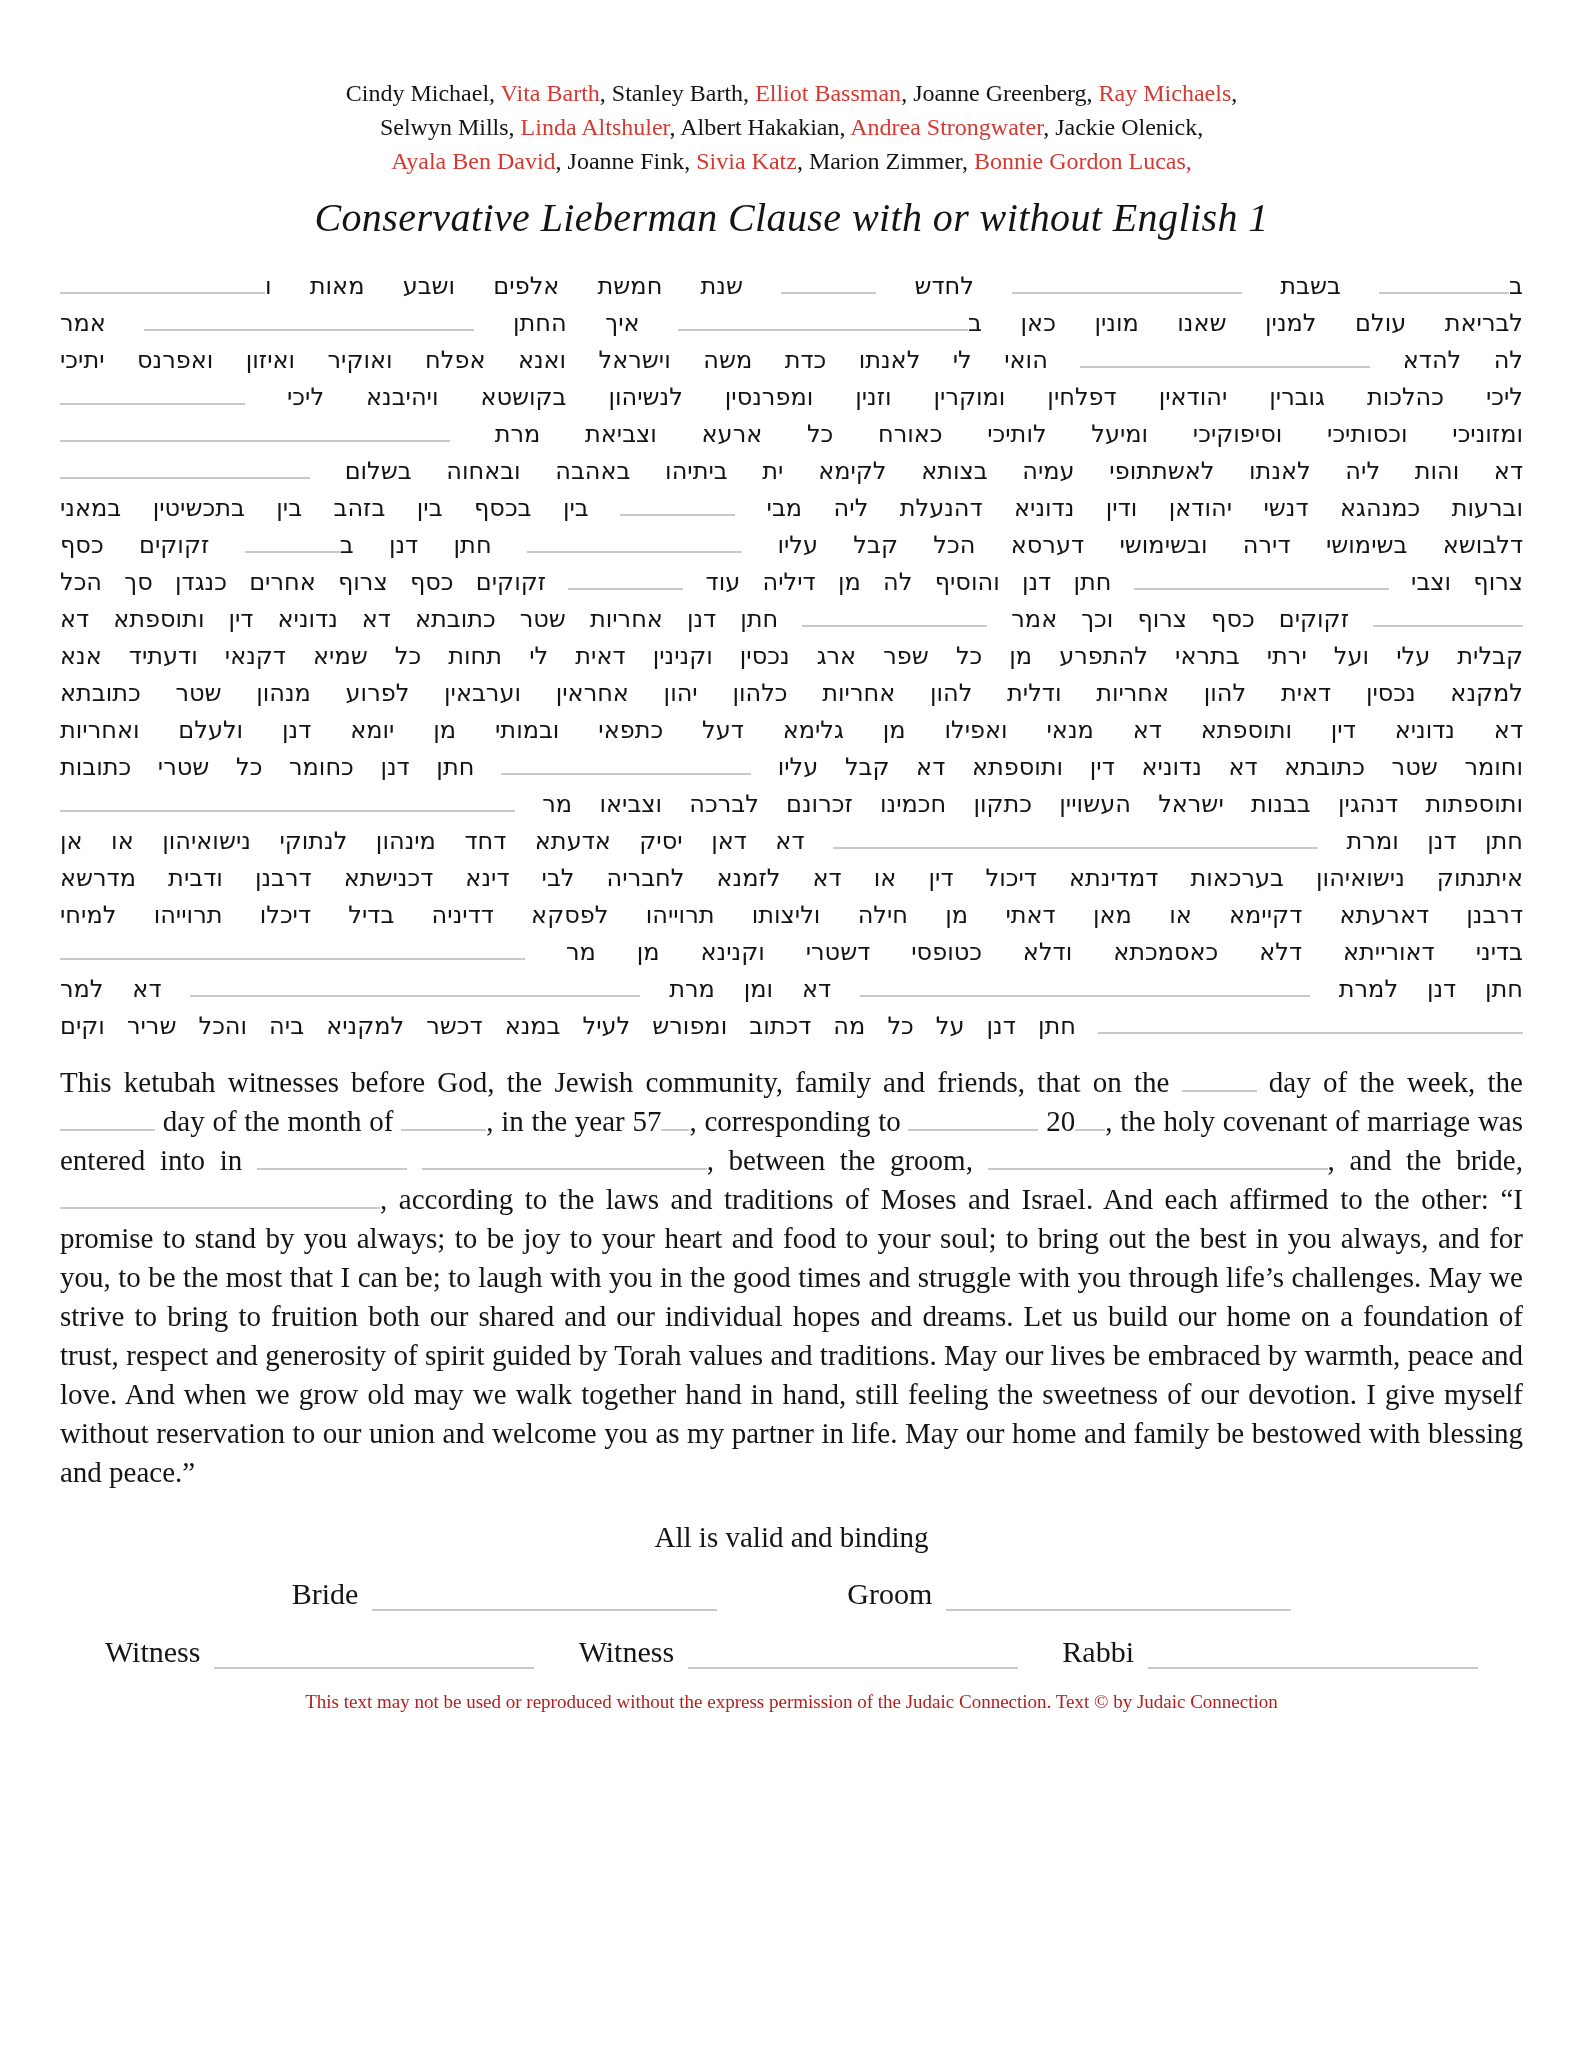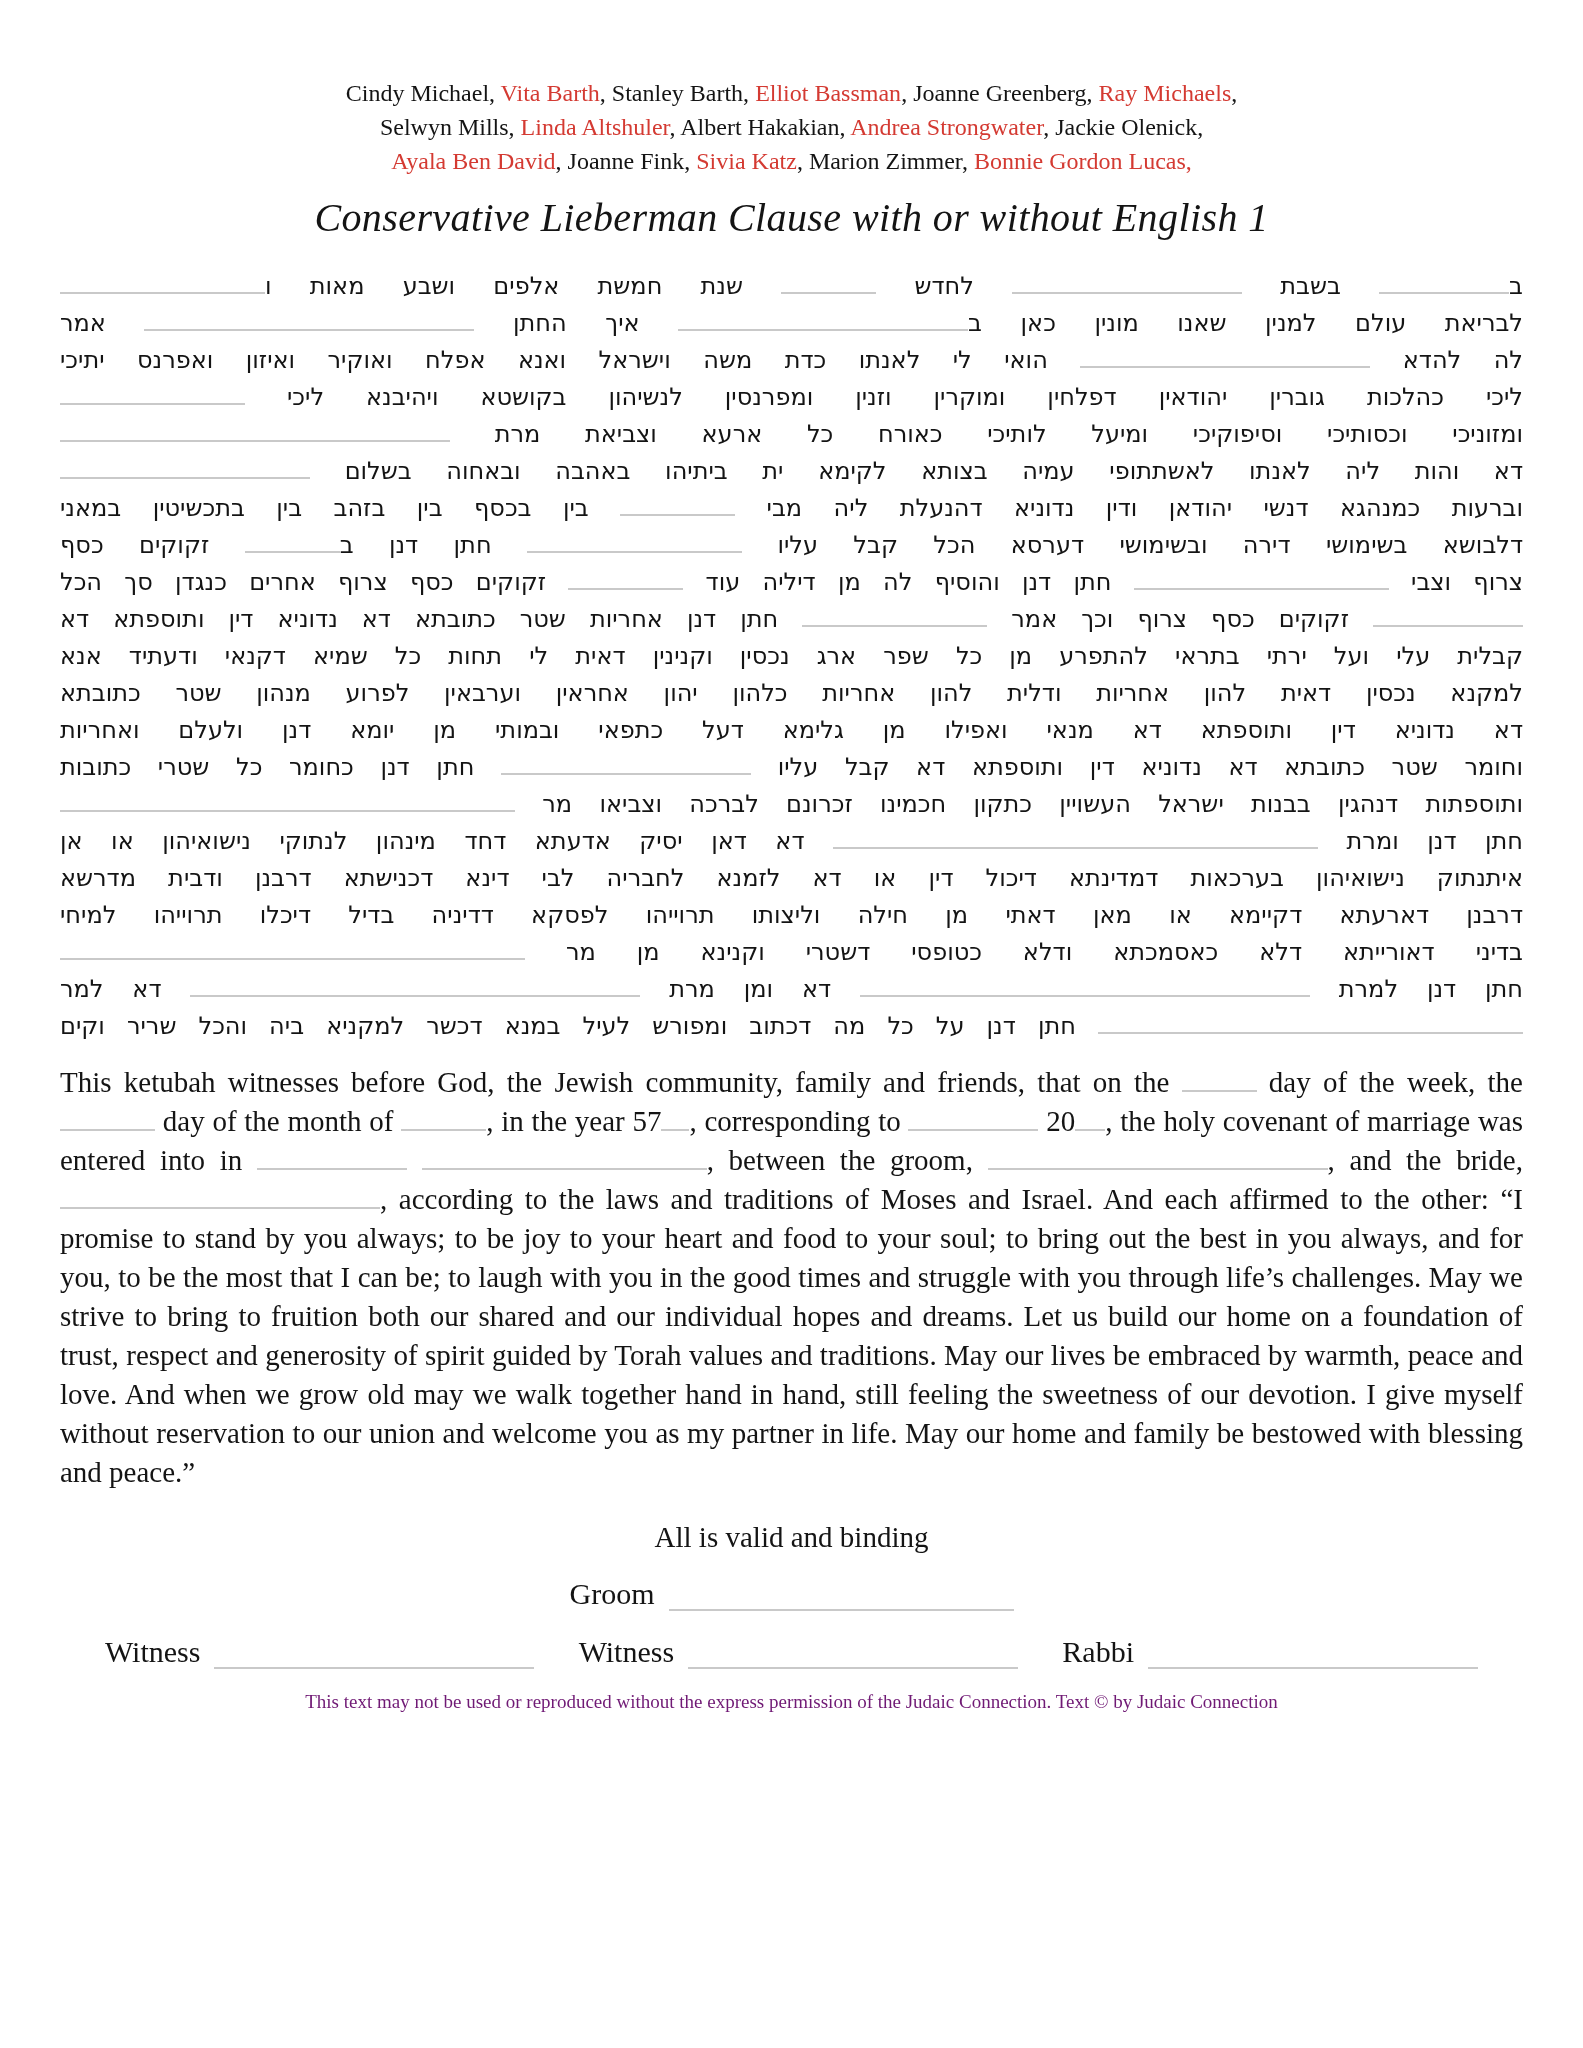--- a/index.html
+++ b/index.html
@@ -43,21 +43,21 @@
     font-family:"Liberation Serif",serif;
   }
   .valid{text-align:center;font-size:29px;margin-top:2px;}
   
   .sig-row1{display:flex;justify-content:center;gap:130px;margin-top:14px;font-size:30px;}
   .sig-row2{display:flex;justify-content:space-between;padding:0 45px;margin-top:16px;font-size:30px;}
   .sig-pair{display:flex;align-items:flex-end;gap:14px;}
   .sig-line{border-bottom:2px solid var(--blankline);height:1.35em;}
   .w330{width:330px;} .w320{width:320px;} .w345{width:345px;}
   
-  .footer{text-align:center;font-size:19px;margin-top:22px;color:#701a75;}
+  .footer{text-align:center;font-size:19px;margin-top:22px;color:#b91c1c;}
 </style>
 </head>
 <body>
 
 <div class="page">
 
   <div class="names">
       <div class="name-line"><span>Cindy Michael, </span><span class="red">Vita Barth</span><span>, Stanley Barth, </span><span class="red">Elliot Bassman</span><span>, Joanne Greenberg, </span><span class="red">Ray Michaels</span><span>,</span></div>
       <div class="name-line"><span>Selwyn Mills, </span><span class="red">Linda Altshuler</span><span>, Albert Hakakian, </span><span class="red">Andrea Strongwater</span><span>, Jackie Olenick,</span></div>
       <div class="name-line"><span class="red">Ayala Ben David</span><span>, Joanne Fink, </span><span class="red">Sivia Katz</span><span>, Marion Zimmer, </span><span class="red">Bonnie Gordon Lucas,</span></div>
@@ -90,20 +90,24 @@
         <div class="h-line"><span class="blank" style="width: 425px;"></span><span> חתן דנן על כל מה דכתוב ומפורש לעיל במנא דכשר למקניא ביה והכל שריר וקים</span></div>
       </div>
   </div>
 
   <p class="english"><span>This ketubah witnesses before God, the Jewish community, family and friends, that on the </span><span class="blank" style="width: 75px;"></span><span> day of the week, the </span><span class="blank" style="width: 95px;"></span><span> day of the month of </span><span class="blank" style="width: 85px;"></span><span>, in the year 57</span><span class="blank" style="width: 28px;"></span><span>, corresponding to </span><span class="blank" style="width: 130px;"></span><span> 20</span><span class="blank" style="width: 30px;"></span><span>, the holy covenant of marriage was entered into in </span><span class="blank" style="width: 150px;"></span><span> </span><span class="blank" style="width: 285px;"></span><span>, between the groom, </span><span class="blank" style="width: 340px;"></span><span>, and the bride, </span><span class="blank" style="width: 320px;"></span><span>, according to the laws and traditions of Moses and Israel. And each affirmed to the other: “I promise to stand by you always; to be joy to your heart and food to your soul; to bring out the best in you always, and for you, to be the most that I can be; to laugh with you in the good times and struggle with you through life’s challenges. May we strive to bring to fruition both our shared and our individual hopes and dreams. Let us build our home on a foundation of trust, respect and generosity of spirit guided by Torah values and traditions. May our lives be embraced by warmth, peace and love. And when we grow old may we walk together hand in hand, still feeling the sweetness of our devotion. I give myself without reservation to our union and welcome you as my partner in life. May our home and family be bestowed with blessing and peace.”</span></p>
 
   <div class="valid">All is valid and binding</div>
 
   <div class="sig-row1">
     <div class="sig-pair">
+      <span>Bride</span>
+      <div class="sig-line w345"></div>
+    </div>
+    <div class="sig-pair">
       <span>Groom</span>
       <div class="sig-line w345"></div>
     </div>
   </div>
 
   <div class="sig-row2">
     <div class="sig-pair">
       <span>Witness</span>
       <div class="sig-line w320"></div>
     </div>

